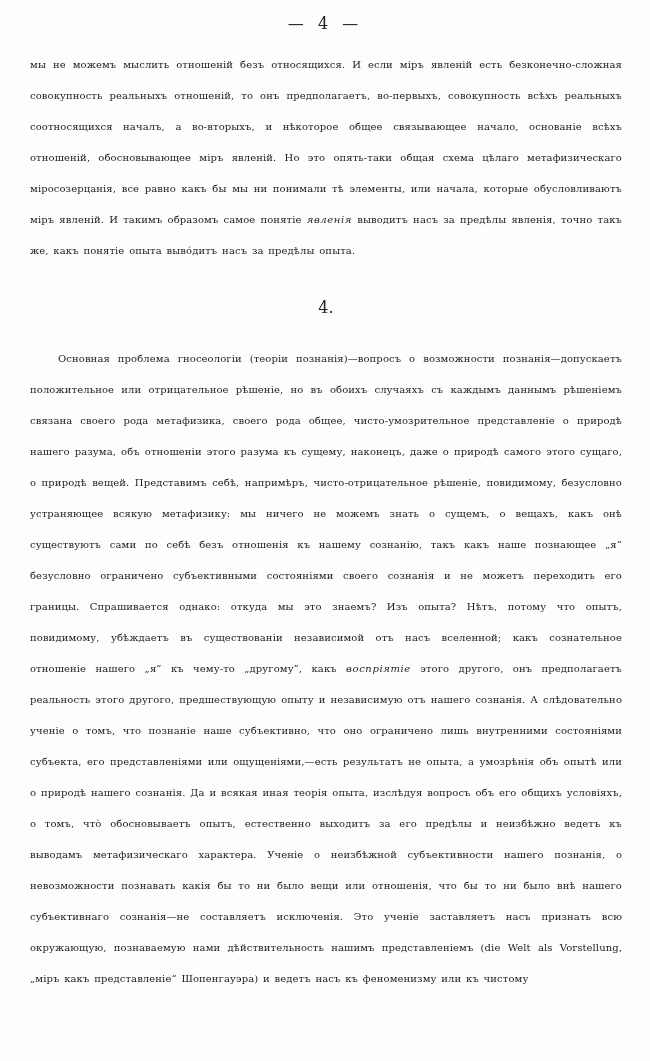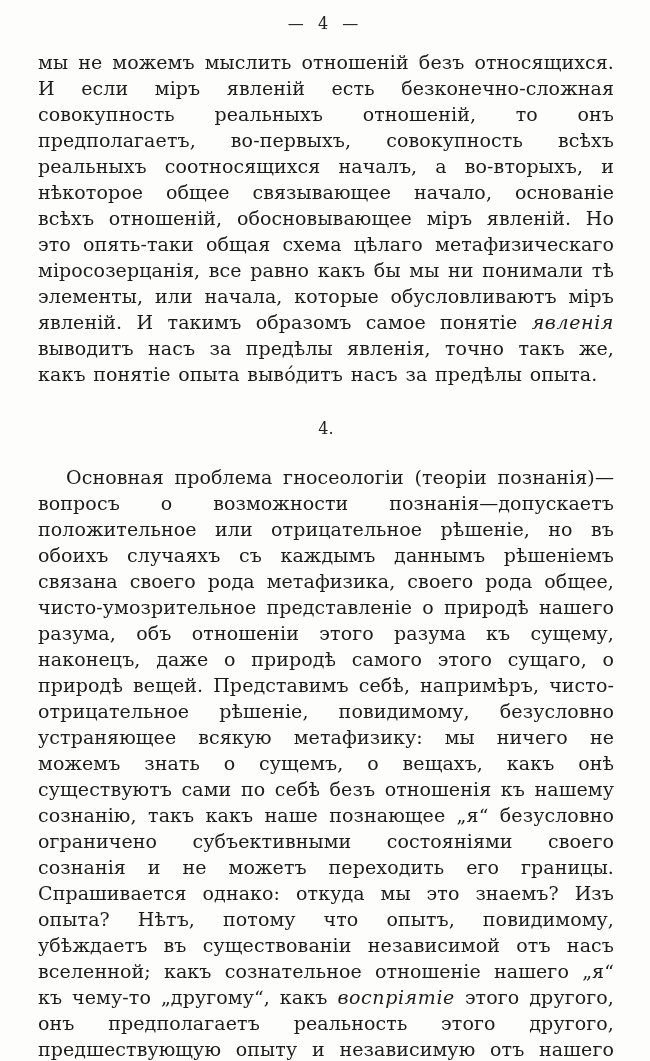--- a/index.html
+++ b/index.html
@@ -21,26 +21,26 @@
     padding: 14px 28px 0 30px;
   }
   .running-head {
     text-align: center;
     font-size: 16px;
     word-spacing: 9px;
     color: #222;
     margin: 0 0 0 -6px;
   }
   .para {
-    font-size: 19px;
-    line-height: 26px;
+    font-size: 10px;
+    line-height: 31px;
     text-align: justify;
     word-spacing: 1.5px;
     letter-spacing: 0.1px;
-    margin: 8px;
+    margin: 0;
   }
   .para-continuation {
     margin-top: 16px;
     text-indent: 0;
   }
   .section-num {
     text-align: center;
     font-size: 16px;
     margin-top: 32px;
     margin-bottom: 26px;

